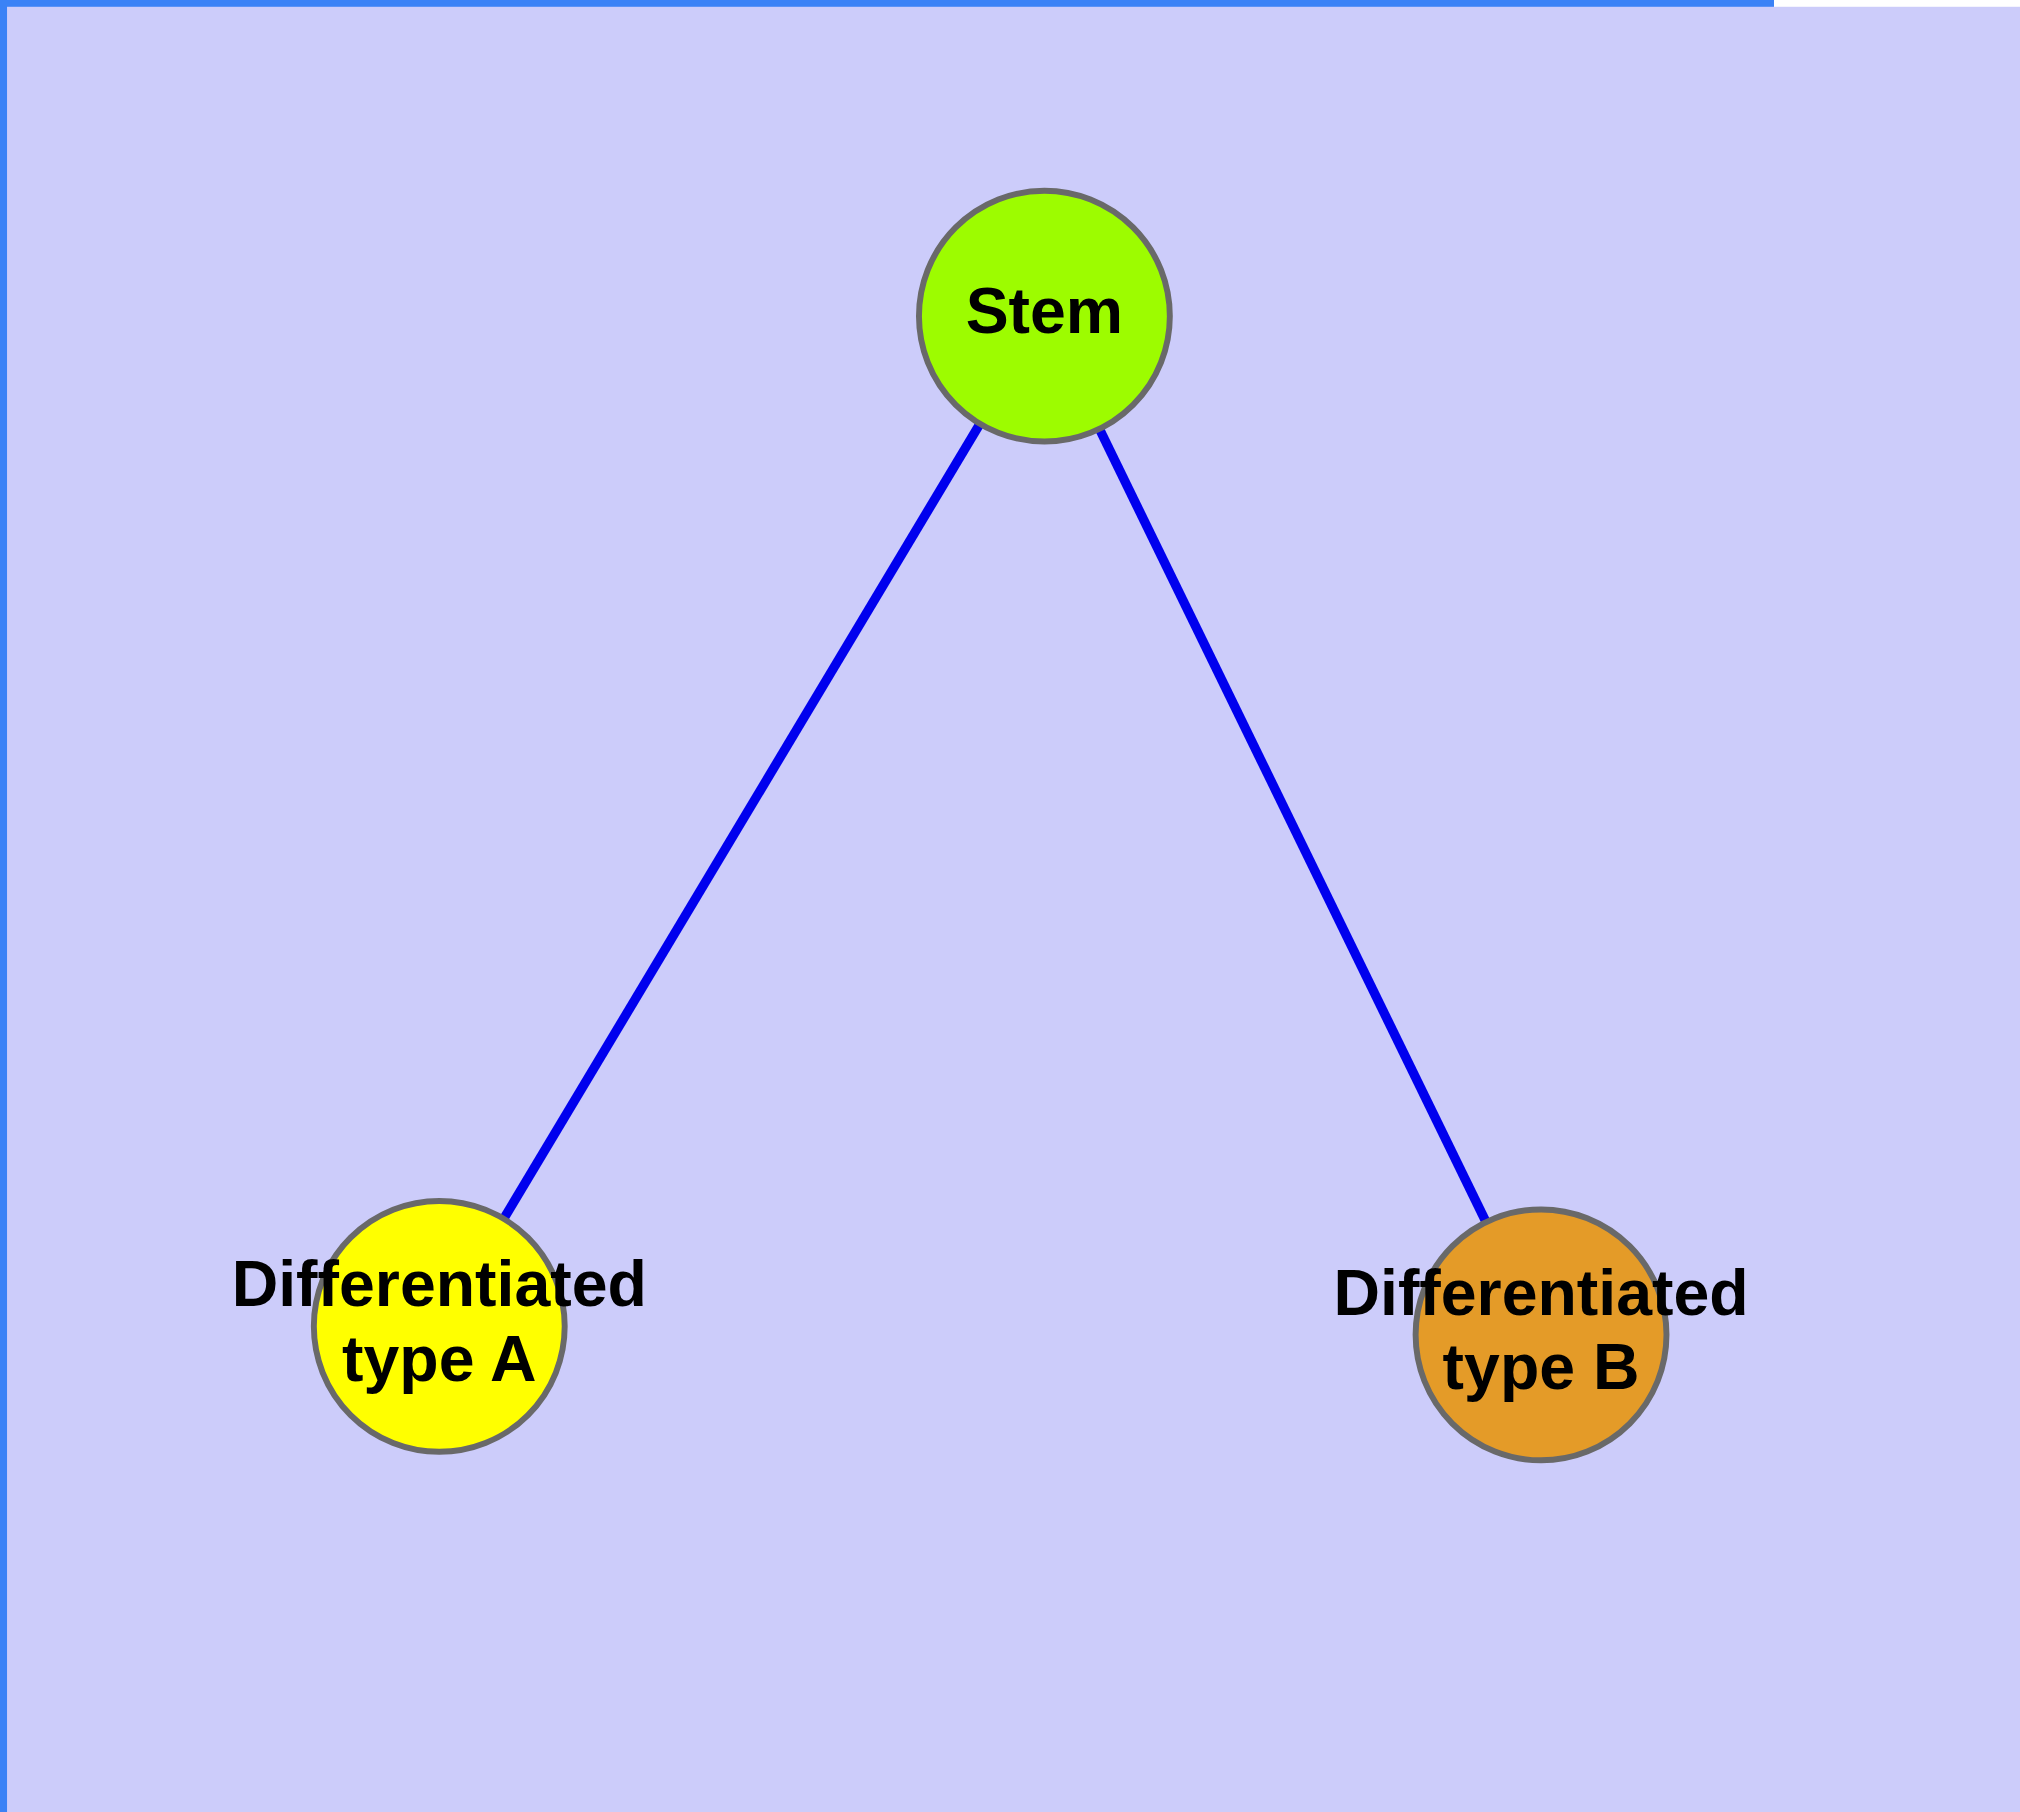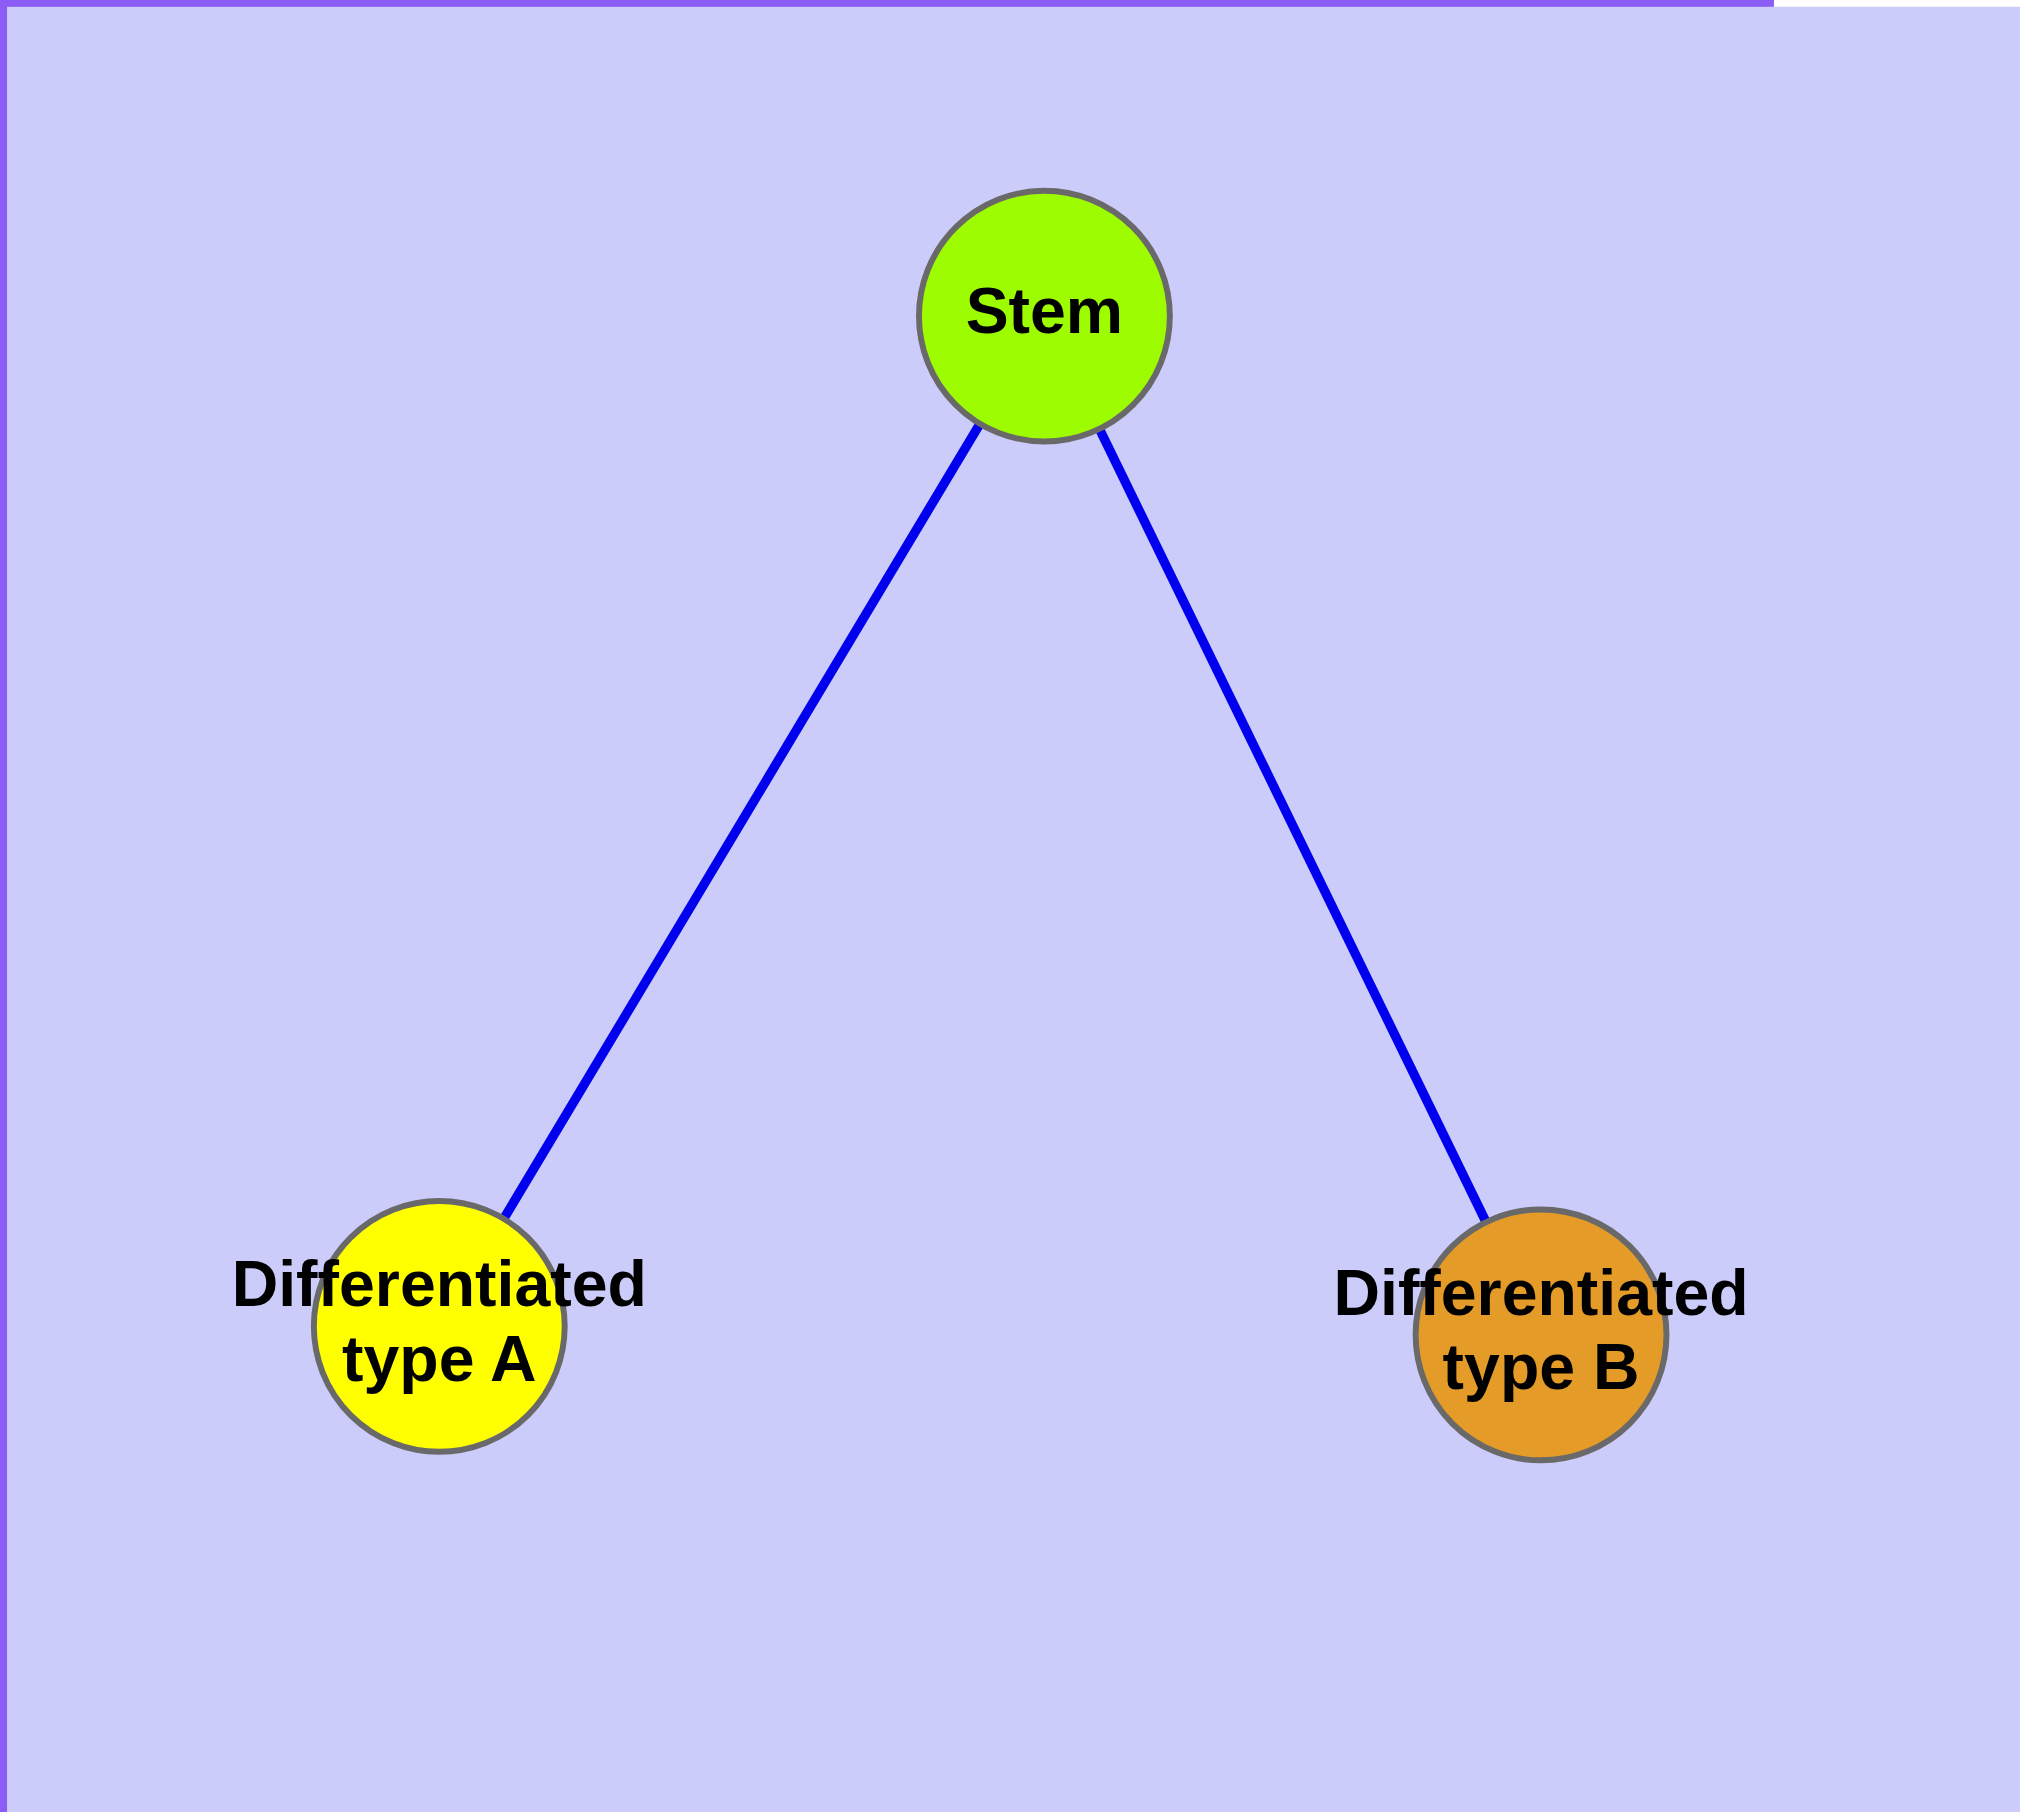--- a/index.html
+++ b/index.html
@@ -33,21 +33,21 @@
     fill: #000000;
     text-anchor: middle;
     dominant-baseline: middle;
     paint-order: normal;
     white-space: pre;
   }
 </style>
 </head>
 <body>
 
-<div id="diagram-root" style="width: 1774px; height: 1812px; background: #8b5cf6;">
+<div id="diagram-root" style="width: 1774px; height: 1812px; background: #3b82f6;">
   <svg id="graph-canvas" viewBox="0 0 2384 2138" xmlns="http://www.w3.org/2000/svg" style="width: 2021px; height: 1812px;">
 
     <rect id="plot-bg" x="8" y="8" width="2376" height="2130" fill="#ccccfa"></rect>
 
     <g id="edge-layer">
         <line x1="1158.0040748425527" y1="496.5338134281195" x2="591.9959251574475" y2="1441.4661865718806" stroke="#0000ee" stroke-width="11" stroke-linecap="butt"></line>
         <line x1="1295.103298762663" y1="502.43714183058165" x2="1754.896701237337" y2="1445.5628581694184" stroke="#0000ee" stroke-width="11" stroke-linecap="butt"></line>
       </g>
     <g id="node-layer">
         <circle cx="1232" cy="373" r="148" fill="#9dfc00" stroke="#696969" stroke-width="7"></circle>

